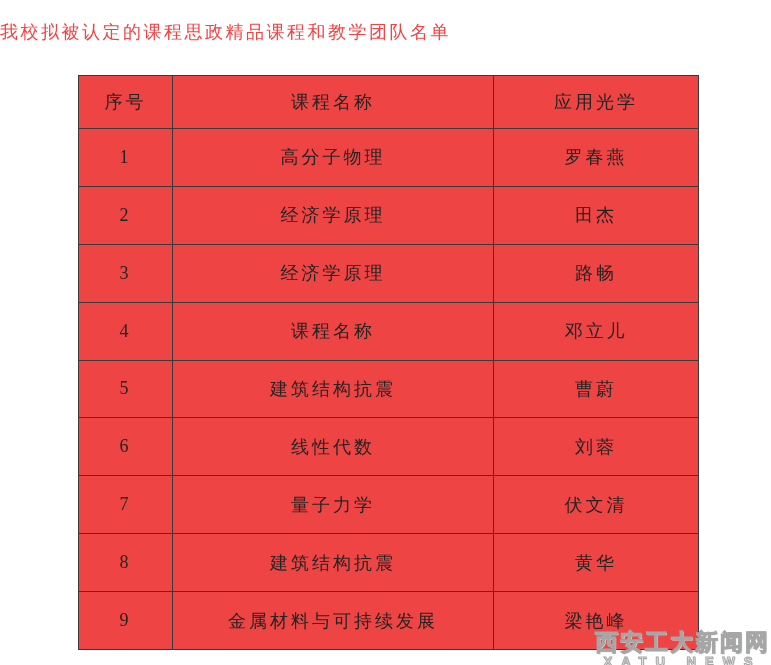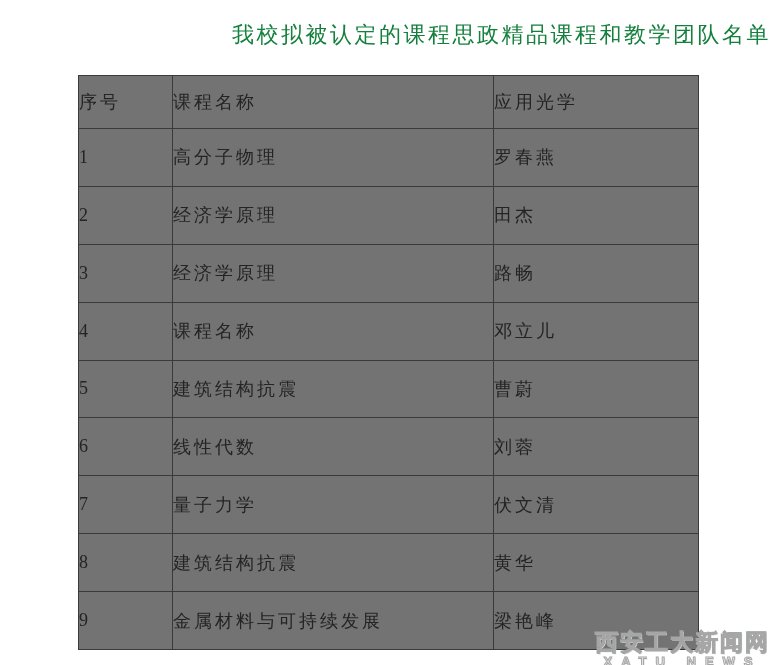--- a/index.html
+++ b/index.html
@@ -13,48 +13,48 @@
     position: relative;
     overflow: hidden;
     font-family: "Liberation Serif", "DejaVu Serif", serif;
     color: #1f1f1f;
   }
   .page-title {
     position: absolute;
     top: 20px;
     left: 0;
     width: 100%;
-    text-align: right;
-    font-size: 22px;
+    text-align: left;
+    font-size: 18px;
     letter-spacing: 2.5px;
-    color: #15803d;
+    color: #ef4444;
   }
   table.course-table {
     position: absolute;
     left: 78px;
     top: 75px;
     width: 620px;
     height: 575px;
     border-collapse: collapse;
     table-layout: fixed;
   }
   table.course-table col.c-no     { width: 94px;  }
   table.course-table col.c-course { width: 321px; }
   table.course-table col.c-leader { width: 205px; }
   table.course-table th,
   table.course-table td {
     border: 1px solid #3a3a3a;
-    text-align: left;
+    text-align: center;
     vertical-align: middle;
     font-size: 18px;
     font-weight: normal;
     letter-spacing: 3px;
     padding: 0;
     color: #242424;
-    background: #737373;
+    background: #ef4444;
   }
   table.course-table tr { height: 52px; }
   table.course-table tr.header-row { height: 53px; }
   .watermark {
     position: absolute;
     right: 1px;
     bottom: -4px;
     text-align: center;
     line-height: 1.05;
     pointer-events: none;

